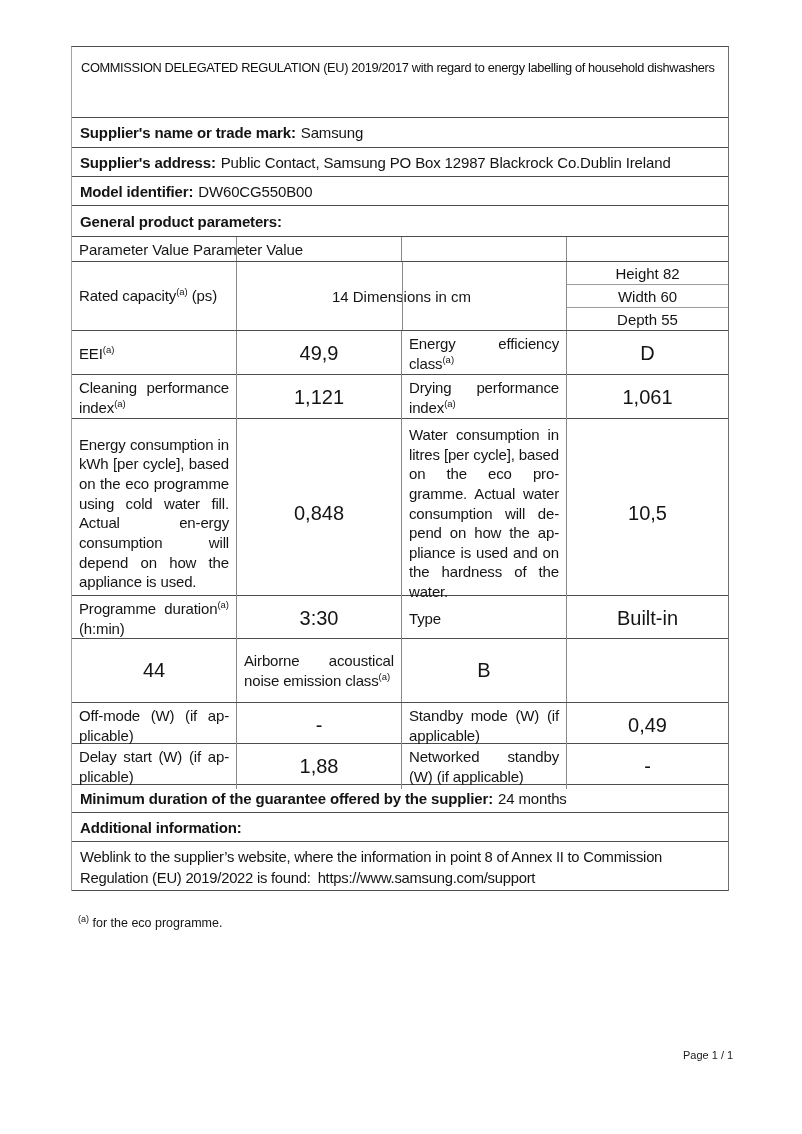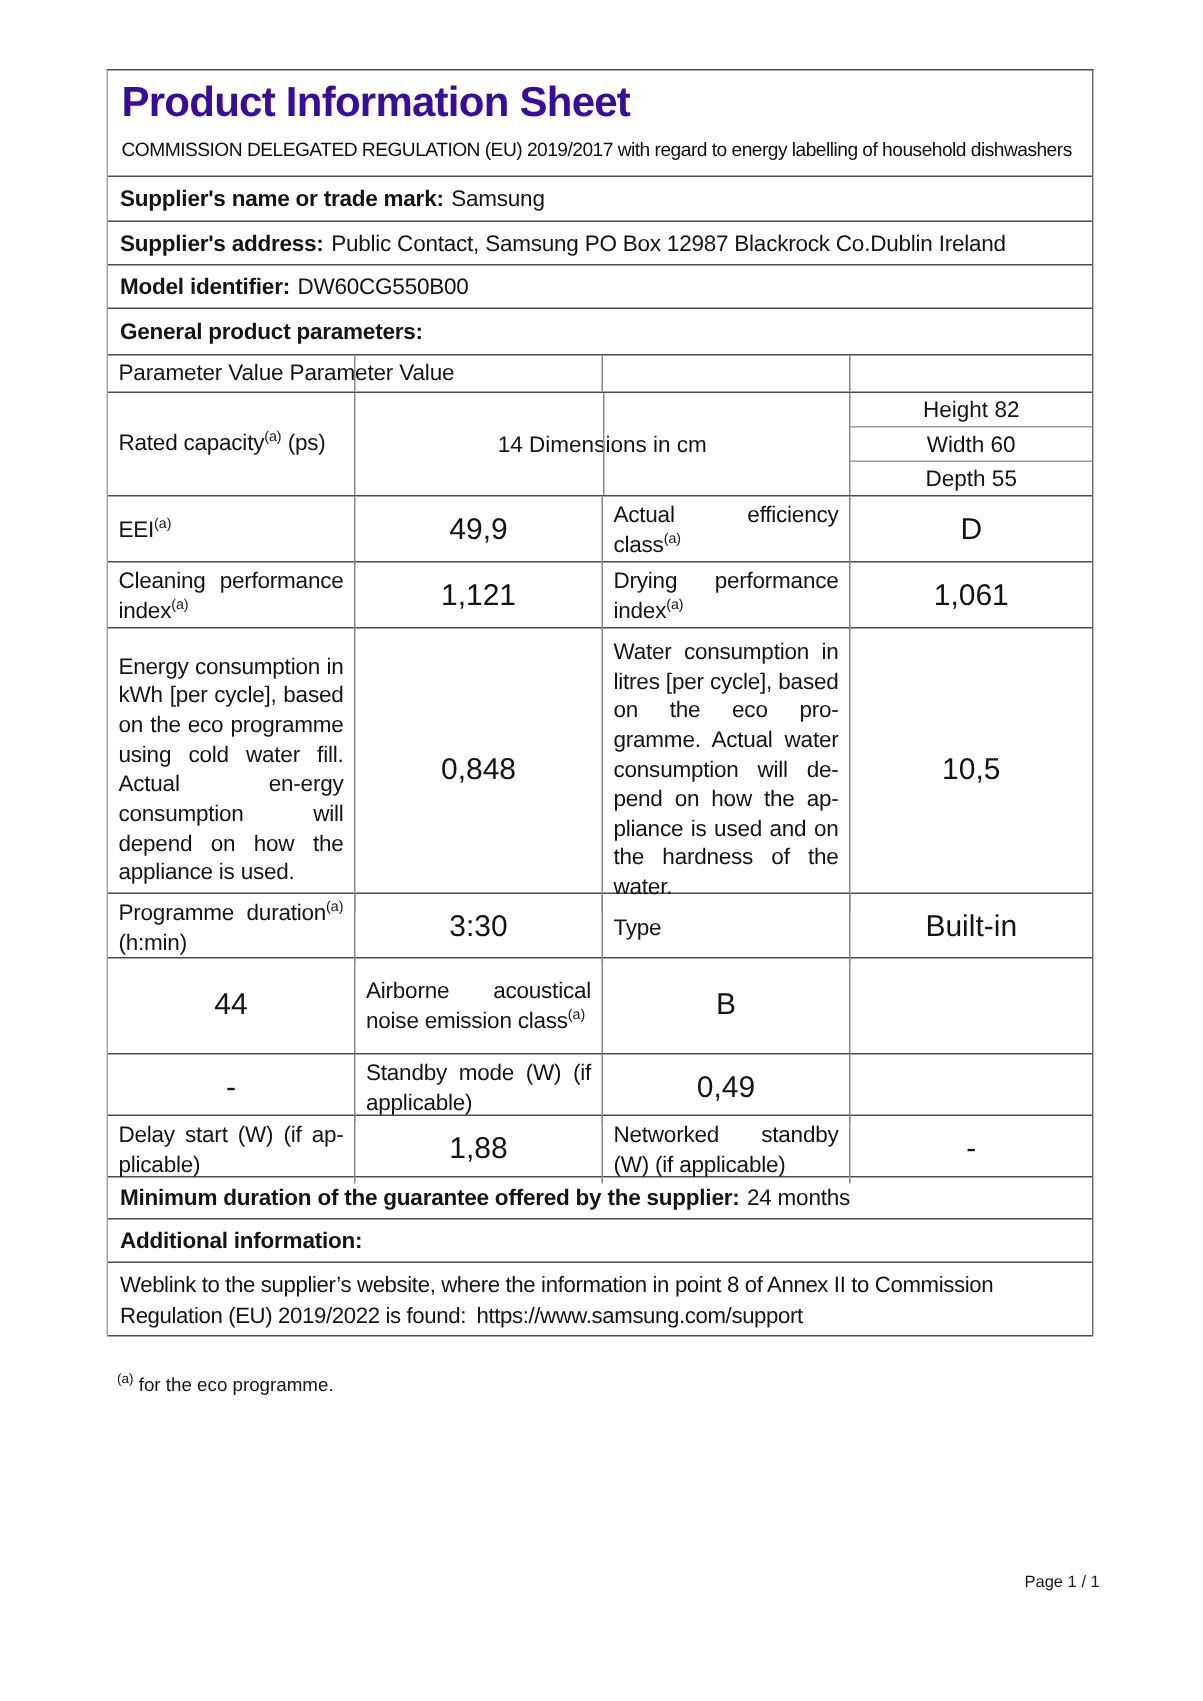--- a/index.html
+++ b/index.html
@@ -69,21 +69,20 @@
   .footnote { position: absolute; left: 78px; top: 916px; font-size: 12.5px; }
   .footnote sup { font-size: 9px; }
   .page-footer { position: absolute; left: 683px; top: 1049px; font-size: 11px; color:#1a1a1a; }
 </style>
 </head>
 <body>
 
 <div class="doc">
 
   <section class="row title-row">
-    <h1 style="color: rgb(58, 12, 157);">Product Information Sheet</h1>
     <p class="subtitle">COMMISSION DELEGATED REGULATION (EU) 2019/2017 with regard to energy labelling of household dishwashers</p>
   </section>
 
   <section class="row info-row h30">
     <span class="b">Supplier's name or trade mark:</span>
     <span class="val-sp">Samsung</span>
   </section>
   <section class="row info-row h29">
     <span class="b">Supplier's address:</span>
     <span class="val-sp">Public Contact, Samsung PO Box 12987 Blackrock Co.Dublin Ireland</span>
@@ -118,21 +117,21 @@
       <div class="dim">Depth 55</div>
     </div>
   </section>
 
   <section class="row g4 pr0">
     <div class="lblc">
       <div class="txt"><span>EEI</span><sup>(a)</sup><span></span></div>
     </div>
     <div class="valc">49,9</div>
     <div class="lblc">
-      <div class="txt"><span>Actual efficiency class</span><sup>(a)</sup><span></span></div>
+      <div class="txt"><span>Energy efficiency class</span><sup>(a)</sup><span></span></div>
     </div>
     <div class="valc">D</div>
   </section>
 
   <section class="row g4 pr1">
     <div class="lblc">
       <div class="txt"><span>Cleaning performance index</span><sup>(a)</sup><span></span></div>
     </div>
     <div class="valc">1,121</div>
     <div class="lblc">
@@ -165,20 +164,23 @@
 
   <section class="row g4 pr4">
     <div class="valc">44</div>
     <div class="lblc">
       <div class="txt"><span>Airborne acoustical noise emission class</span><sup>(a)</sup><span></span></div>
     </div>
     <div class="valc">B</div>
   </section>
 
   <section class="row g4 pr5">
+    <div class="lblc">
+      <div class="txt"><span>Off-mode (W) (if ap-plicable)</span><sup></sup><span></span></div>
+    </div>
     <div class="valc">-</div>
     <div class="lblc">
       <div class="txt"><span>Standby mode (W) (if applicable)</span><sup></sup><span></span></div>
     </div>
     <div class="valc">0,49</div>
   </section>
 
   <section class="row g4 pr6">
     <div class="lblc">
       <div class="txt"><span>Delay start (W) (if ap-plicable)</span><sup></sup><span></span></div>

